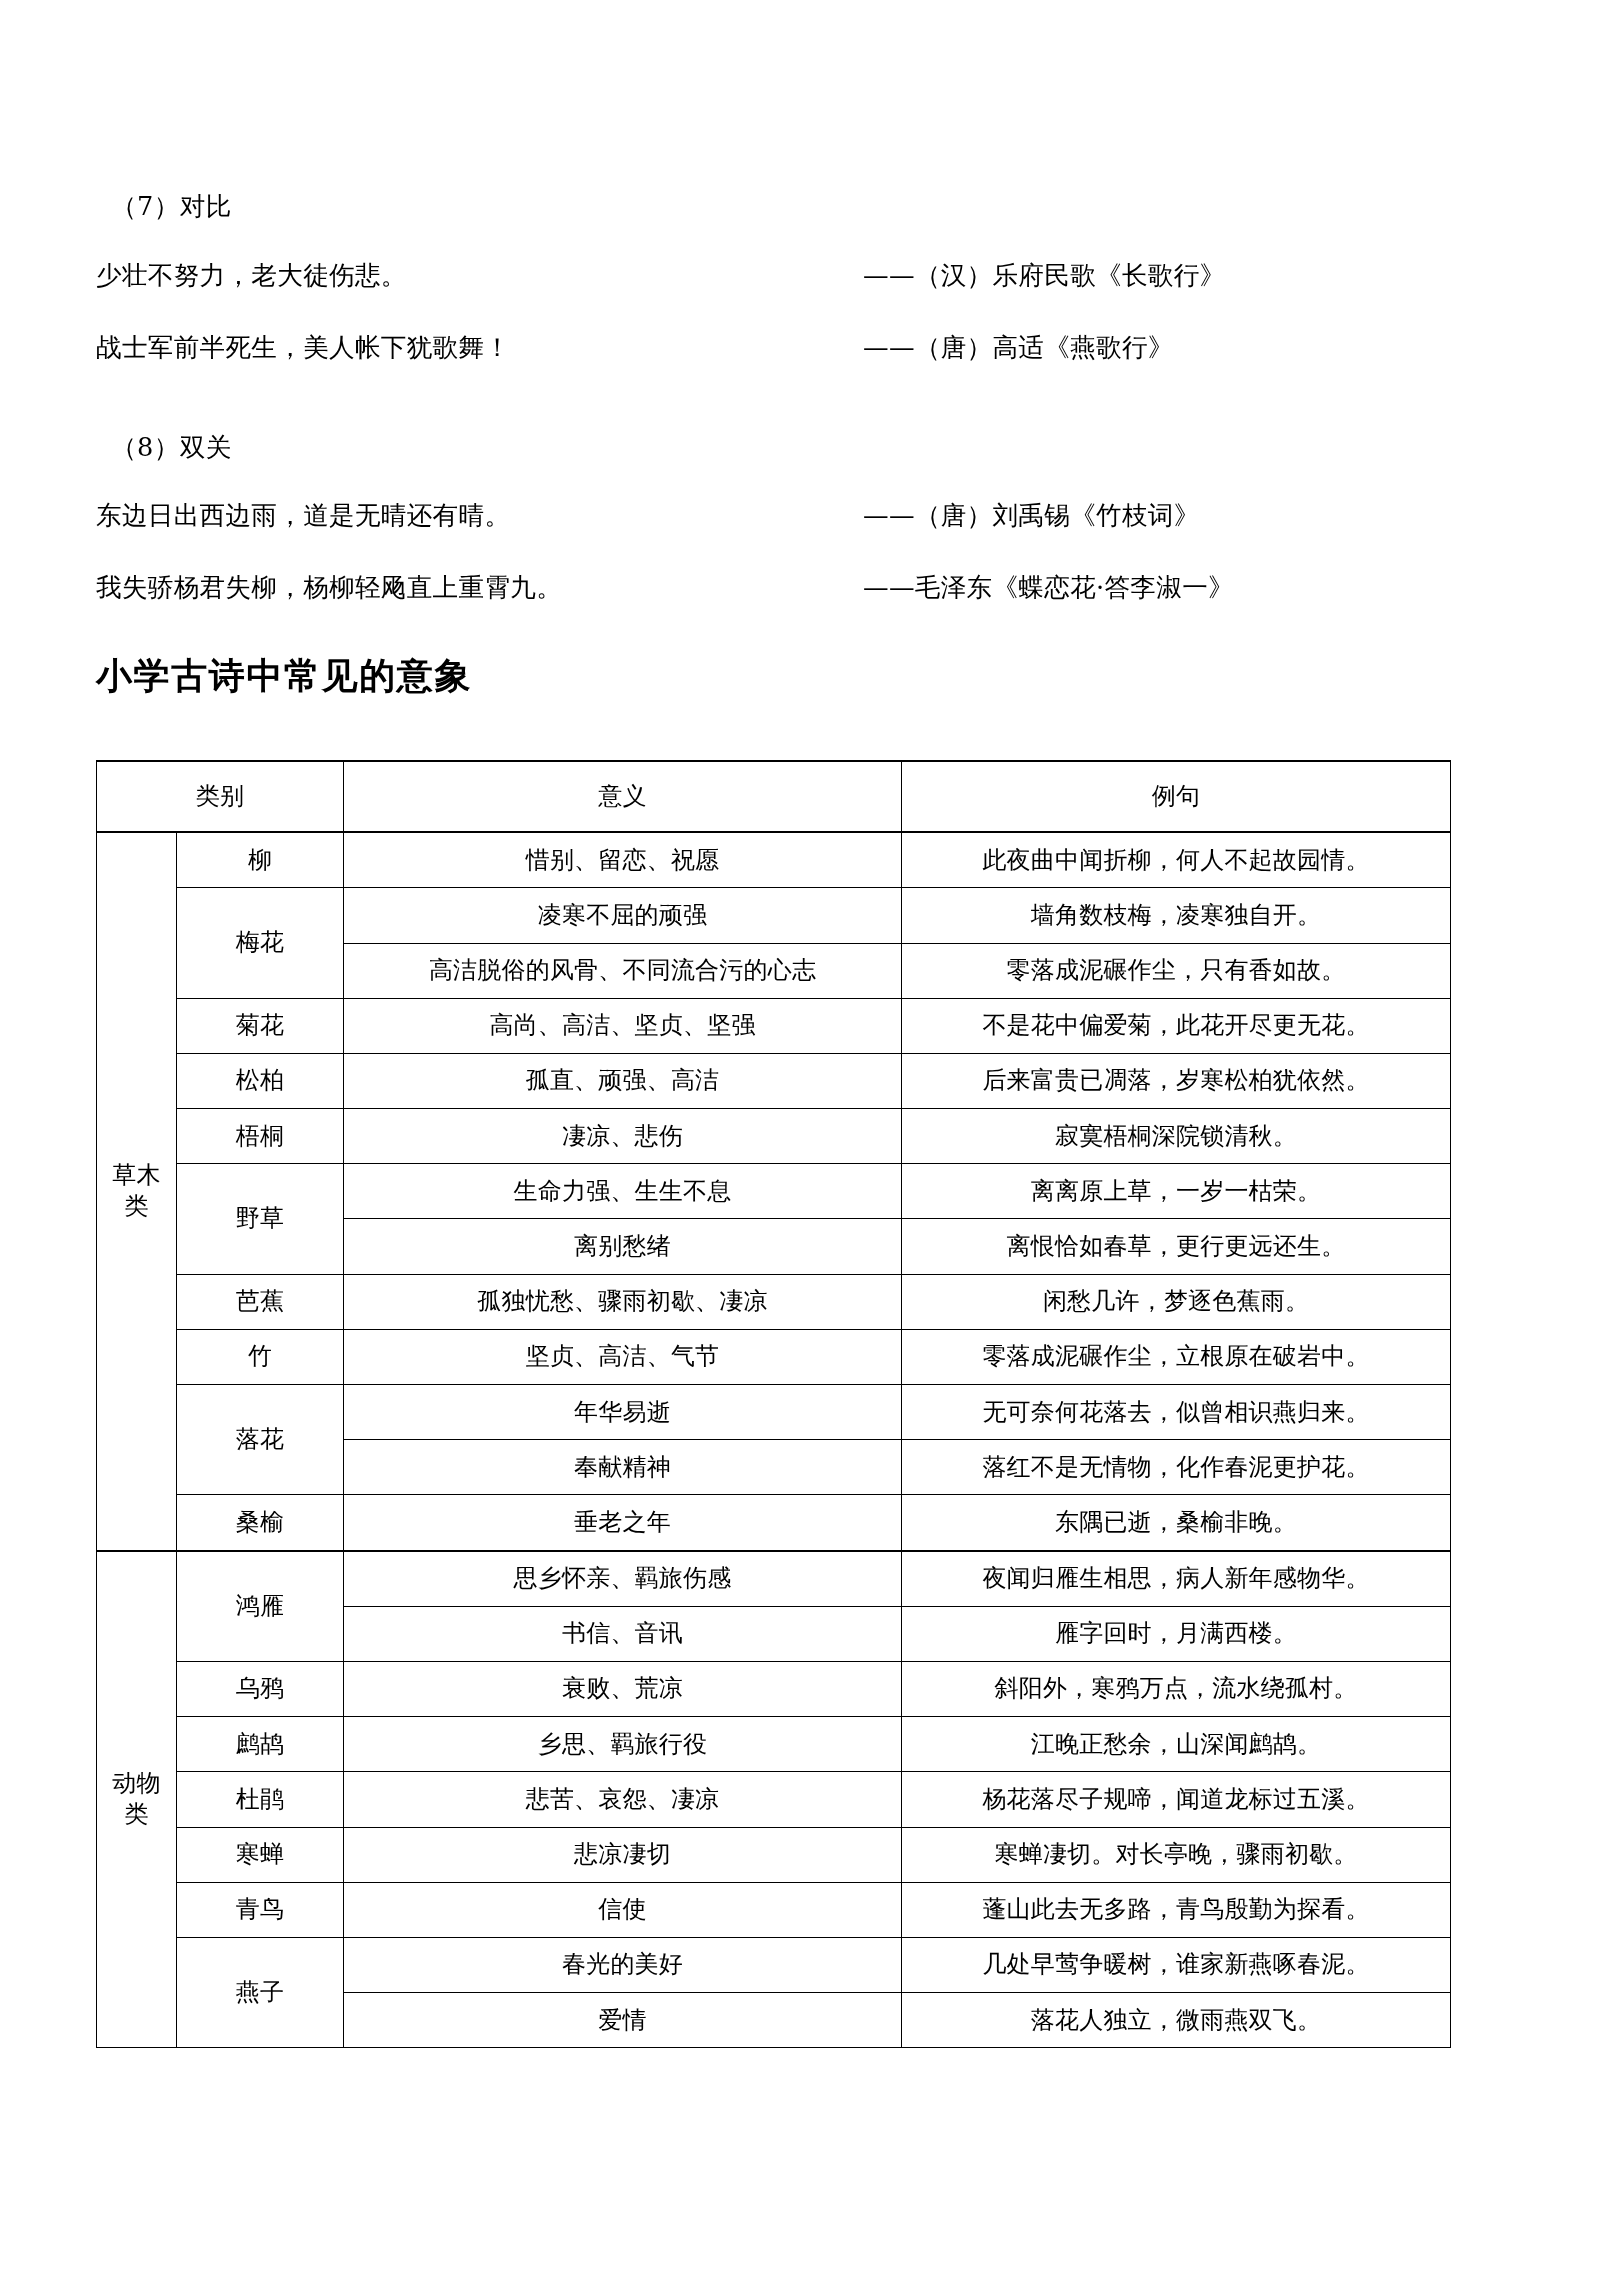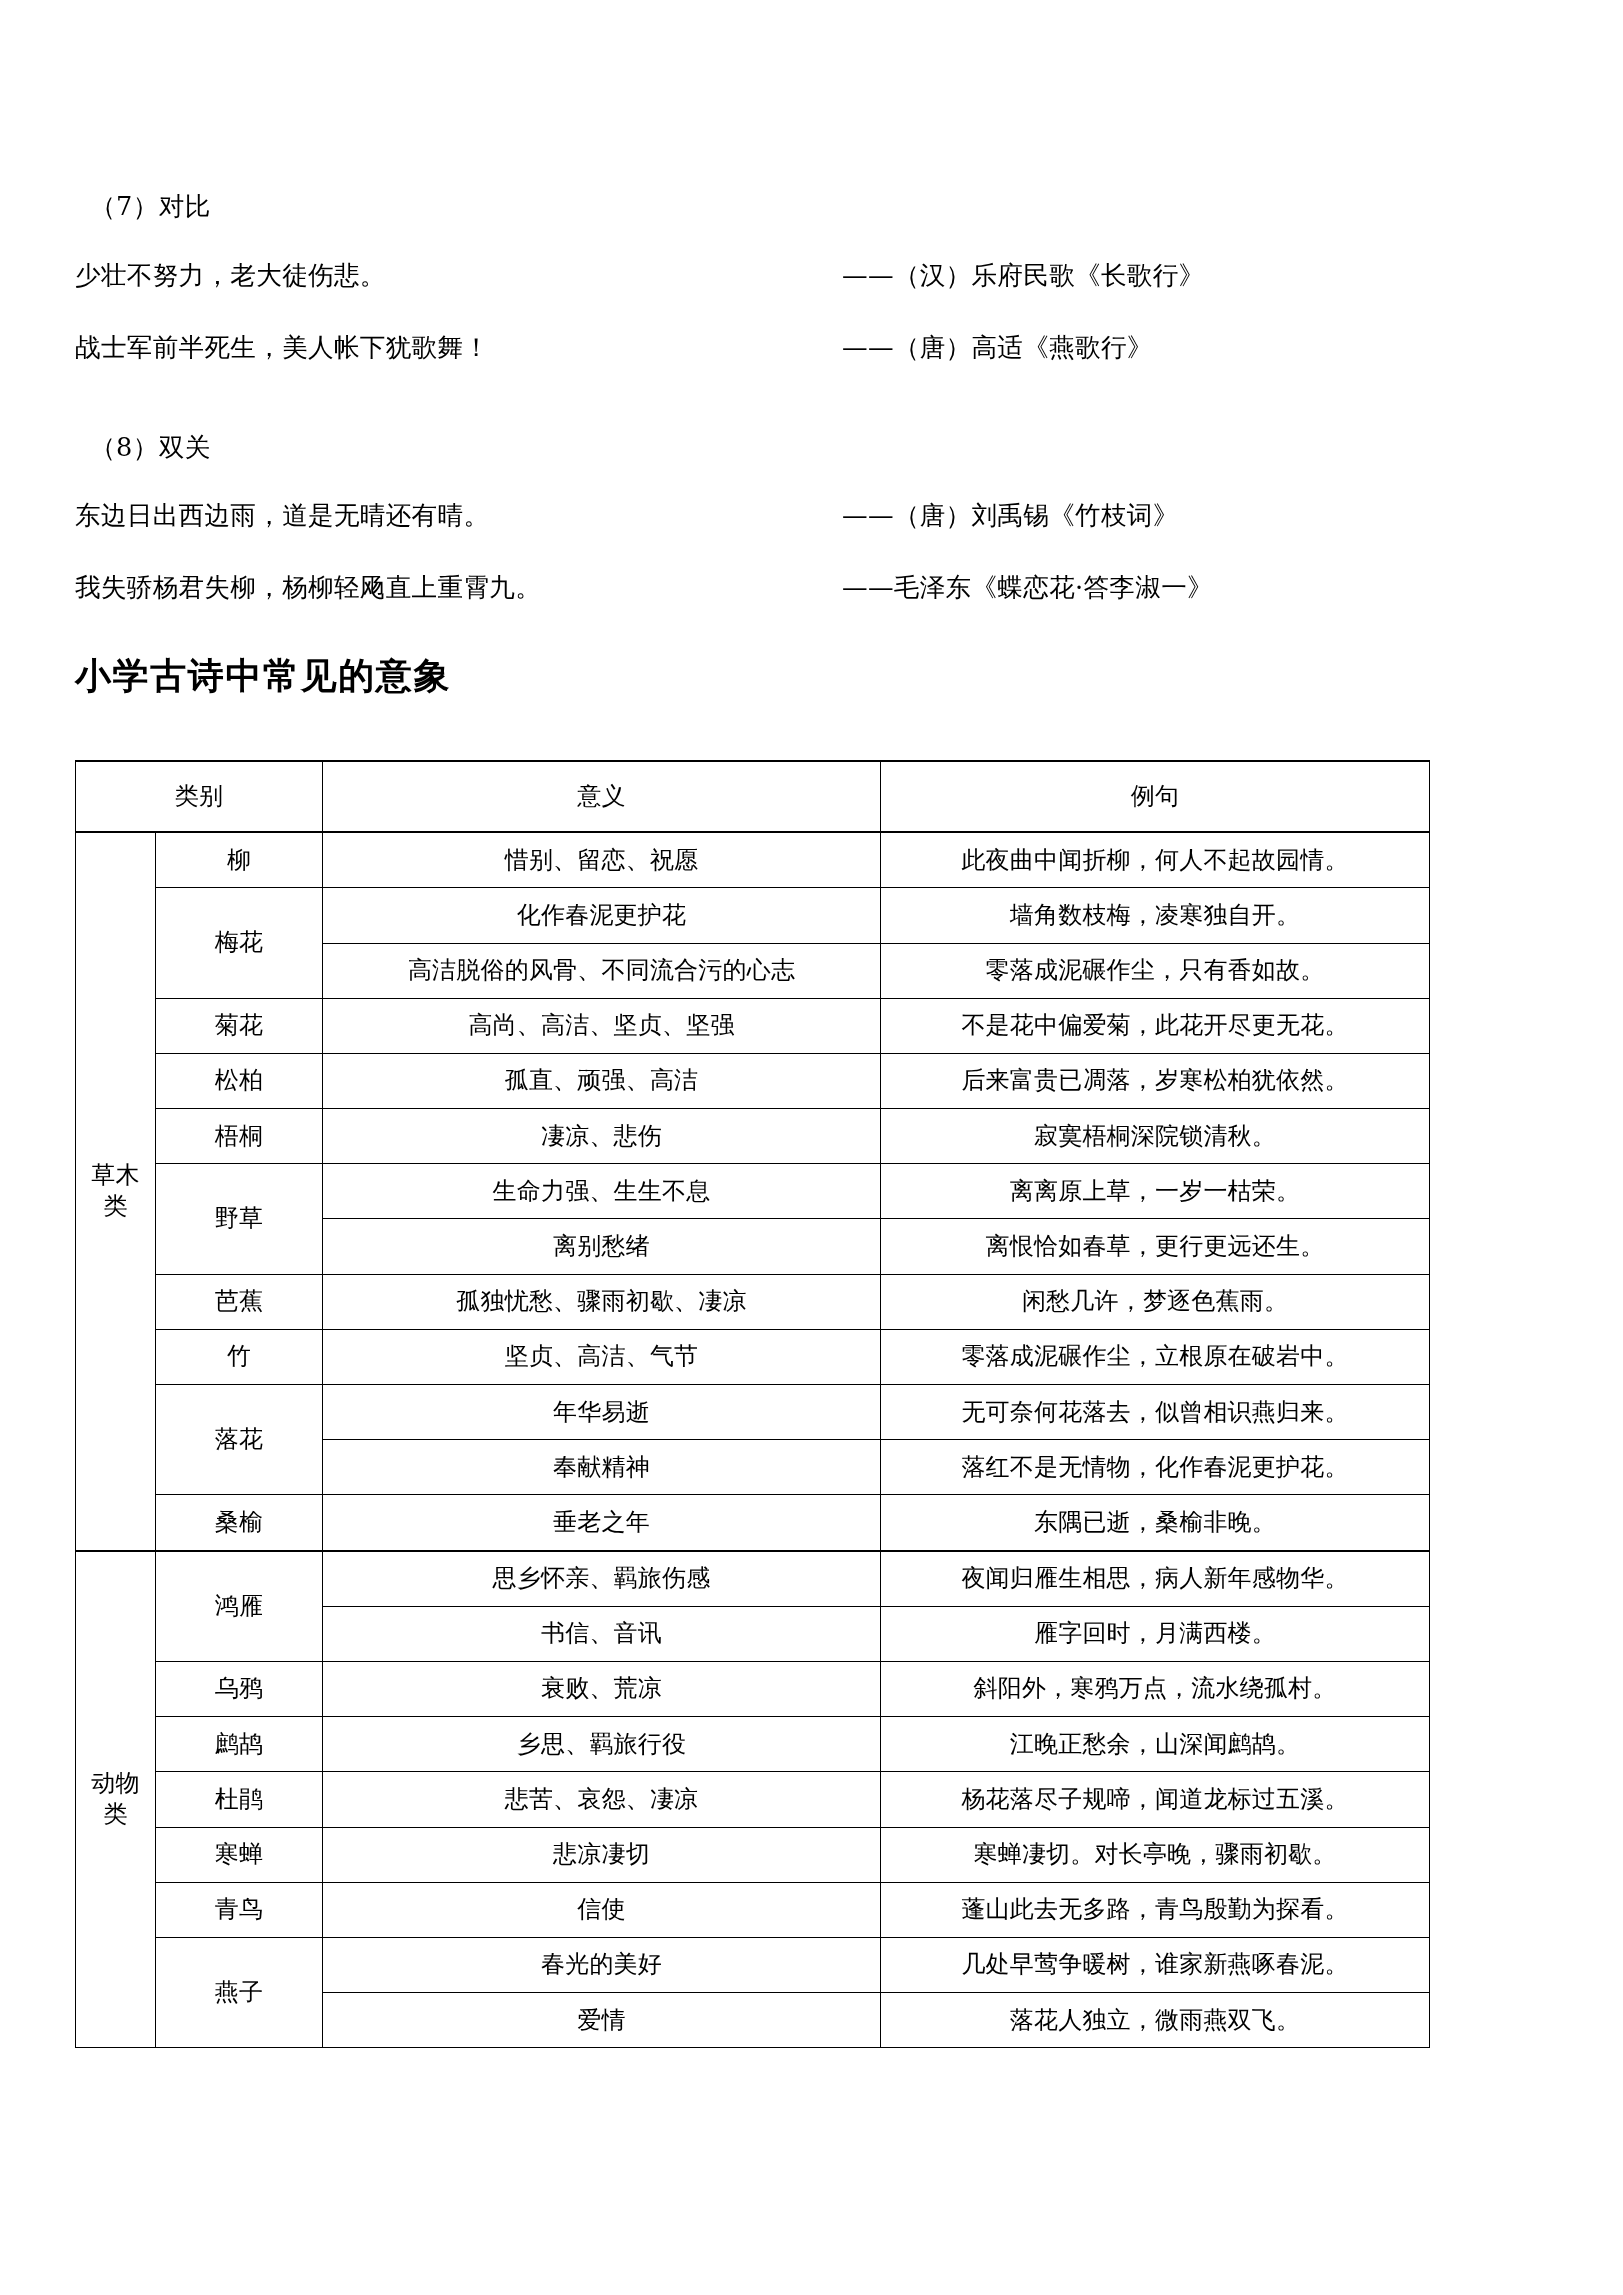--- a/index.html
+++ b/index.html
@@ -12,21 +12,21 @@
     min-height: 2295px;
     font-family: "DejaVu Serif", "Liberation Serif", serif;
     color: #000000;
     -webkit-font-smoothing: antialiased;
   }
   .page {
     position: relative;
     width: 1623px;
     min-height: 2295px;
     box-sizing: border-box;
-    padding: 194px 132px 49px 75px;
+    padding: 194px 132px 49px 96px;
   }
 
   
   .rhet-section { margin-bottom: 0; }
   .rhet-heading {
     font-size: 25.6px;
     line-height: 1;
     margin: 0 0 38px 15px;
     letter-spacing: 0.4px;
   }
@@ -153,21 +153,21 @@
       </thead>
       <tbody id="imagery-body">
           <tr class="block-start">
             <td class="cell-cat" rowspan="13">草木类</td>
             <td class="cell-item" rowspan="1">柳</td>
             <td class="cell-mean">惜别、留恋、祝愿</td>
             <td class="cell-ex">此夜曲中闻折柳，何人不起故园情。</td>
           </tr>
           <tr>
             <td class="cell-item" rowspan="2">梅花</td>
-            <td class="cell-mean">化作春泥更护花</td>
+            <td class="cell-mean">凌寒不屈的顽强</td>
             <td class="cell-ex">墙角数枝梅，凌寒独自开。</td>
           </tr>
           <tr>
             <td class="cell-mean">高洁脱俗的风骨、不同流合污的心志</td>
             <td class="cell-ex">零落成泥碾作尘，只有香如故。</td>
           </tr>
           <tr>
             <td class="cell-item" rowspan="1">菊花</td>
             <td class="cell-mean">高尚、高洁、坚贞、坚强</td>
             <td class="cell-ex">不是花中偏爱菊，此花开尽更无花。</td>

